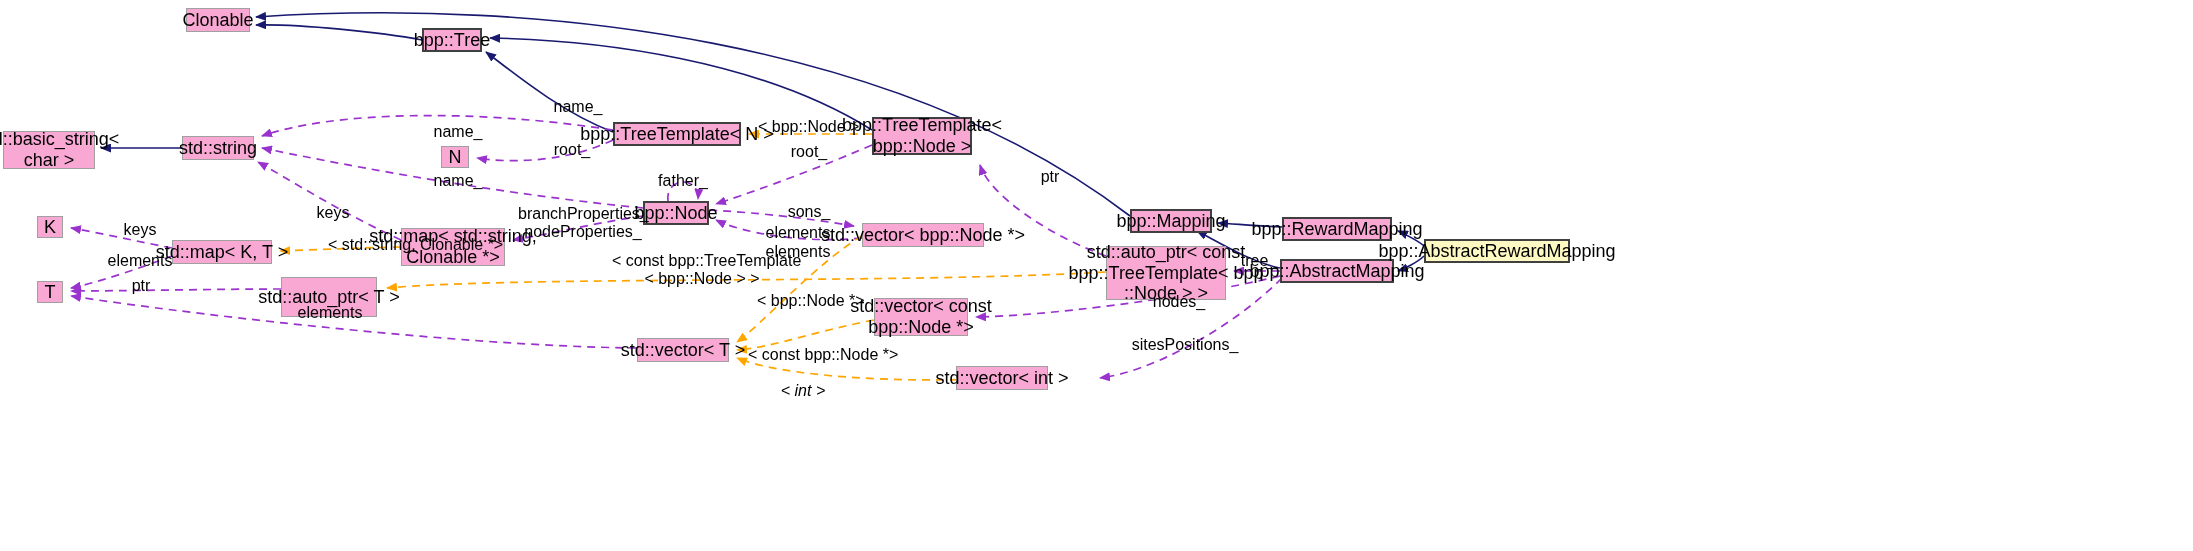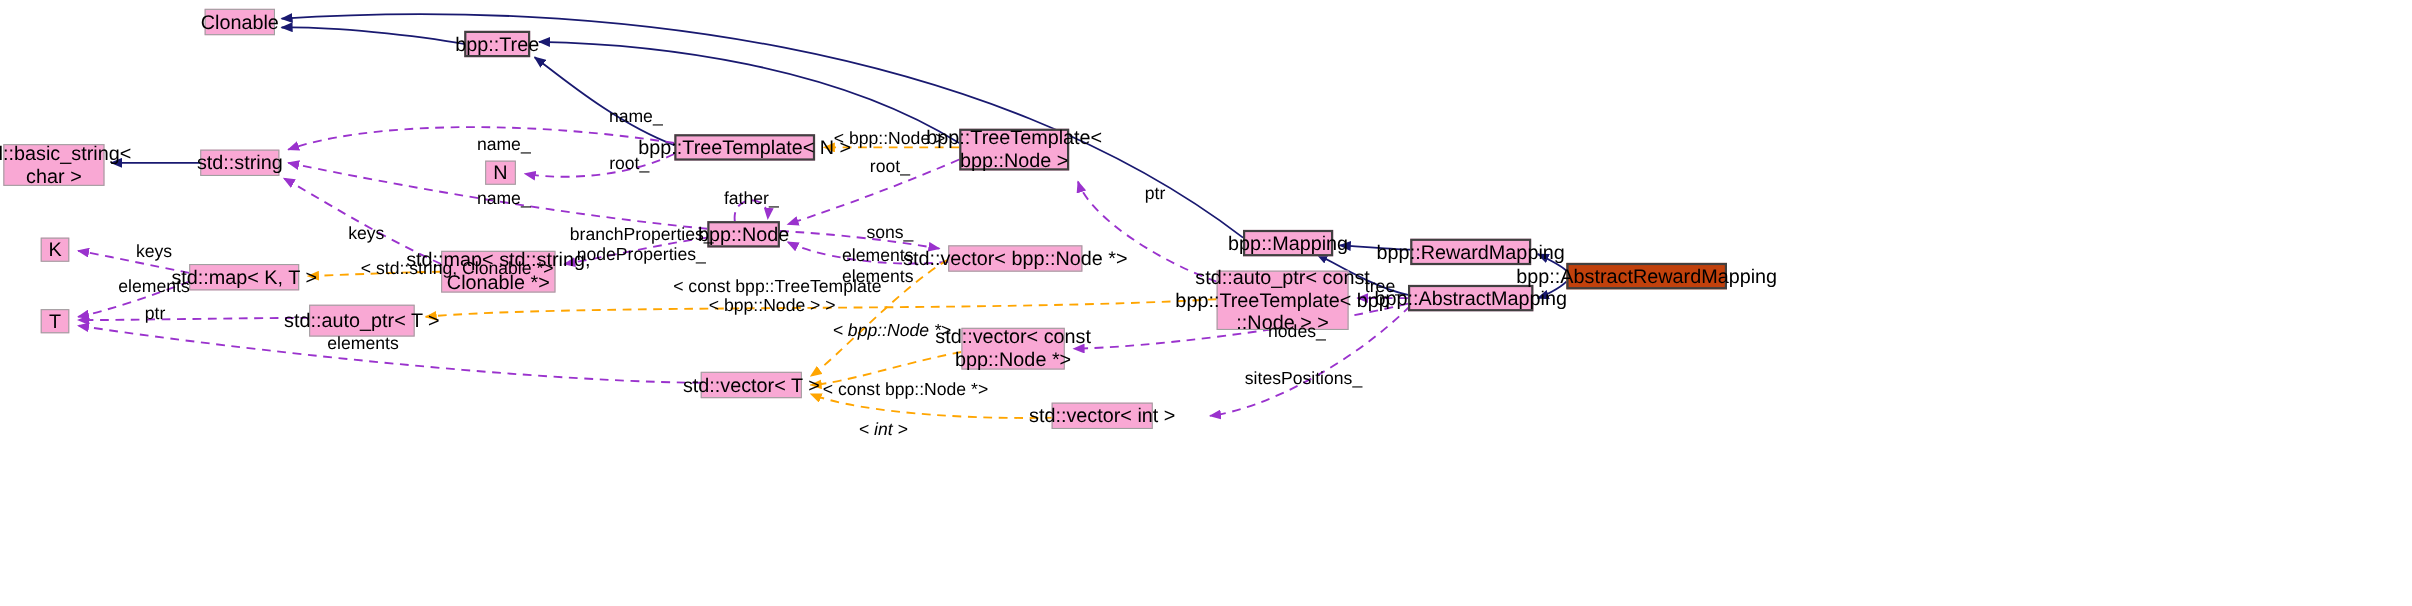--- a/index.html
+++ b/index.html
@@ -34,21 +34,21 @@
     color: #000000;
     line-height: 1.16;
     padding: 2px 6px;
     white-space: pre;
   }
   .node.strong {
     border: 2px solid #404040;
   }
   .node.current {
     border: 2px solid #404040;
-    background: #c2410c;
+    background: #fef9c3;
   }
   .edge-label {
     position: absolute;
     font-size: 16px;
     color: #000000;
     white-space: pre;
     text-align: center;
     line-height: 1.15;
     pointer-events: none;
   }
@@ -129,21 +129,21 @@
       <div class="node" style="left: 401px; top: 228px; width: 104px; height: 38px;">std::map&lt; std::string,
 Clonable *&gt;</div>
       <div class="node" style="left: 862px; top: 223px; width: 122px; height: 24px;">std::vector&lt; bpp::Node *&gt;</div>
       <div class="node strong" style="left: 1130px; top: 209px; width: 82px; height: 24px;">bpp::Mapping</div>
       <div class="node strong" style="left: 1282px; top: 217px; width: 110px; height: 24px;">bpp::RewardMapping</div>
       <div class="node" style="left: 1106px; top: 246px; width: 120px; height: 54px;">std::auto_ptr&lt; const
 bpp::TreeTemplate&lt; bpp
 ::Node &gt; &gt;</div>
       <div class="node strong" style="left: 1280px; top: 259px; width: 114px; height: 24px;">bpp::AbstractMapping</div>
       <div class="node current" style="left: 1424px; top: 239px; width: 146px; height: 24px;">bpp::AbstractRewardMapping</div>
-      <div class="node" style="left: 281px; top: 277px; width: 96px; height: 29px;">std::auto_ptr&lt; T &gt;</div>
+      <div class="node" style="left: 281px; top: 277px; width: 96px; height: 40px;">std::auto_ptr&lt; T &gt;</div>
       <div class="node" style="left: 37px; top: 281px; width: 26px; height: 22px;">T</div>
       <div class="node" style="left: 874px; top: 298px; width: 94px; height: 38px;">std::vector&lt; const
 bpp::Node *&gt;</div>
       <div class="node" style="left: 637px; top: 338px; width: 92px; height: 24px;">std::vector&lt; T &gt;</div>
       <div class="node" style="left: 956px; top: 366px; width: 92px; height: 24px;">std::vector&lt; int &gt;</div>
     </div>
   <div id="label-layer">
       <div class="edge-label" style="left: 548px; top: 98px; width: 60px;">name_</div>
       <div class="edge-label" style="left: 428px; top: 123px; width: 60px;">name_</div>
       <div class="edge-label" style="left: 546px; top: 141px; width: 52px;">root_</div>
@@ -159,20 +159,20 @@
       <div class="edge-label" style="left: 783px; top: 203px; width: 52px;">sons_</div>
       <div class="edge-label" style="left: 280px; top: 236px; width: 130px; margin-left: 48px;">&lt; std::string, Clonable *&gt;</div>
       <div class="edge-label" style="left: 763px; top: 224px; width: 70px;">elements</div>
       <div class="edge-label" style="left: 105px; top: 252px; width: 70px;">elements</div>
       <div class="edge-label" style="left: 763px; top: 243px; width: 70px;">elements</div>
       <div class="edge-label" style="left: 1236px; top: 252px; width: 46px;">tree_</div>
       <div class="edge-label" style="left: 612px; top: 252px; width: 180px;">&lt; const bpp::TreeTemplate
 &lt; bpp::Node &gt; &gt;</div>
       <div class="edge-label" style="left: 124px; top: 277px; width: 34px;">ptr</div>
       <div class="edge-label" style="left: 1149px; top: 293px; width: 60px;">nodes_</div>
-      <div class="edge-label" style="left: 757px; top: 292px; width: 106px; font-style: italic;">&lt; bpp::Node *&gt;</div>
+      <div class="edge-label" style="left: 757px; top: 292px; width: 106px;">&lt; bpp::Node *&gt;</div>
       <div class="edge-label" style="left: 295px; top: 304px; width: 70px;">elements</div>
       <div class="edge-label" style="left: 1130px; top: 336px; width: 110px;">sitesPositions_</div>
       <div class="edge-label" style="left: 748px; top: 346px; width: 142px;">&lt; const bpp::Node *&gt;</div>
       <div class="edge-label" style="left: 776px; top: 382px; width: 54px; font-style: italic;">&lt; int &gt;</div>
     </div>
 
 </div>
 
 </body></html>

